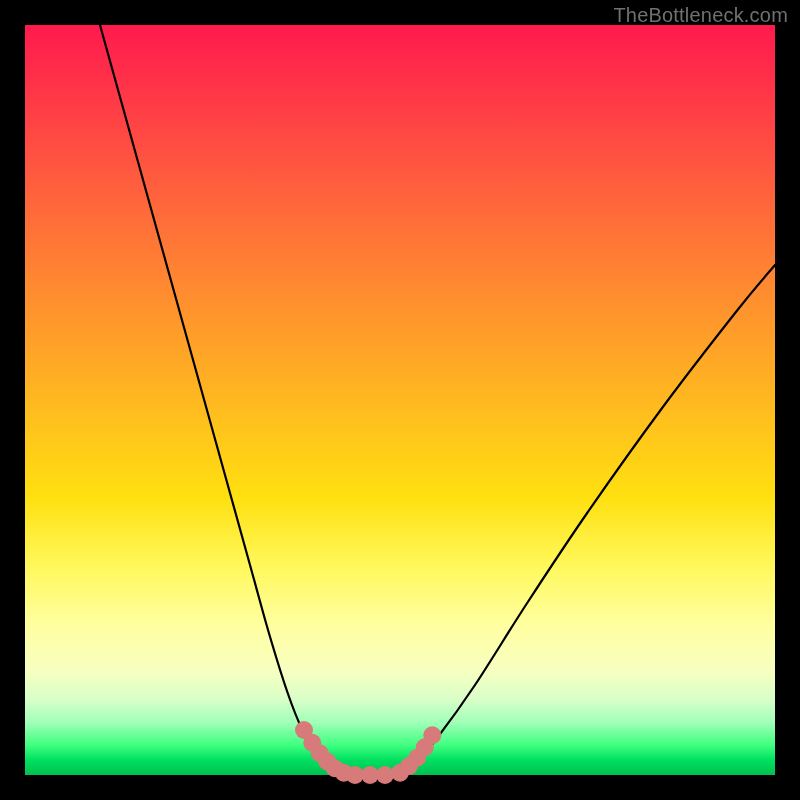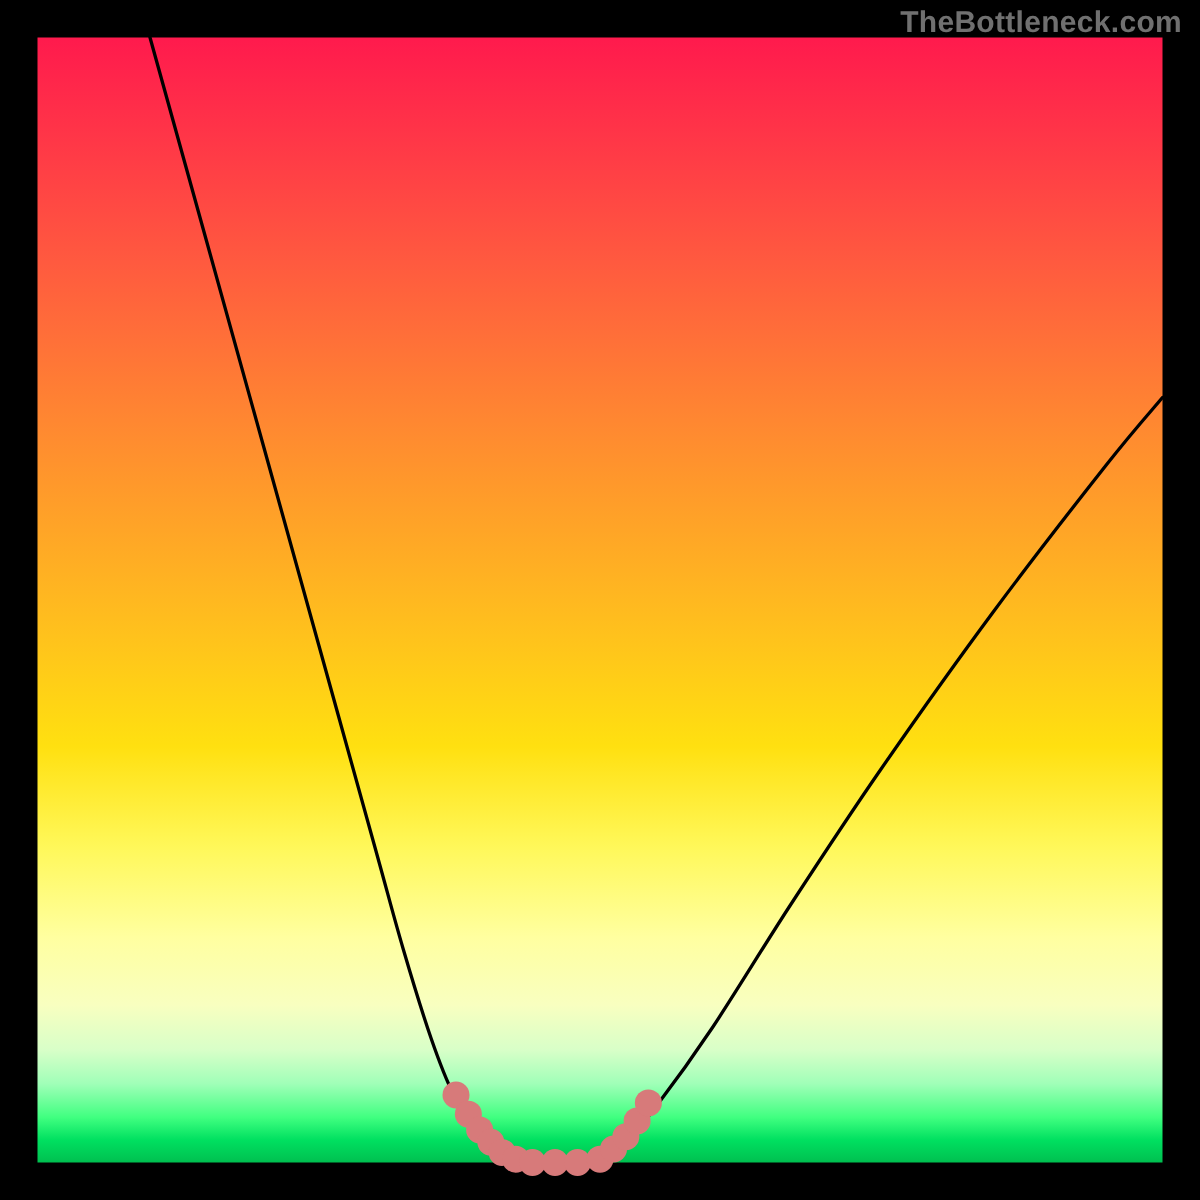--- a/index.html
+++ b/index.html
@@ -32,21 +32,21 @@
       #40ff80 96%,
       #00e060 98%,
       #00c050 100%);
   }
   .watermark {
     position: absolute;
     top: 4px;
     right: 12px;
     color: #707070;
     font-size: 20px;
-    font-weight: 700;
+    font-weight: 400;
     letter-spacing: 0.2px;
     z-index: 10;
   }
   svg.curve {
     position: absolute;
     left: 0;
     top: 0;
     width: 750px;
     height: 750px;
     overflow: visible;

